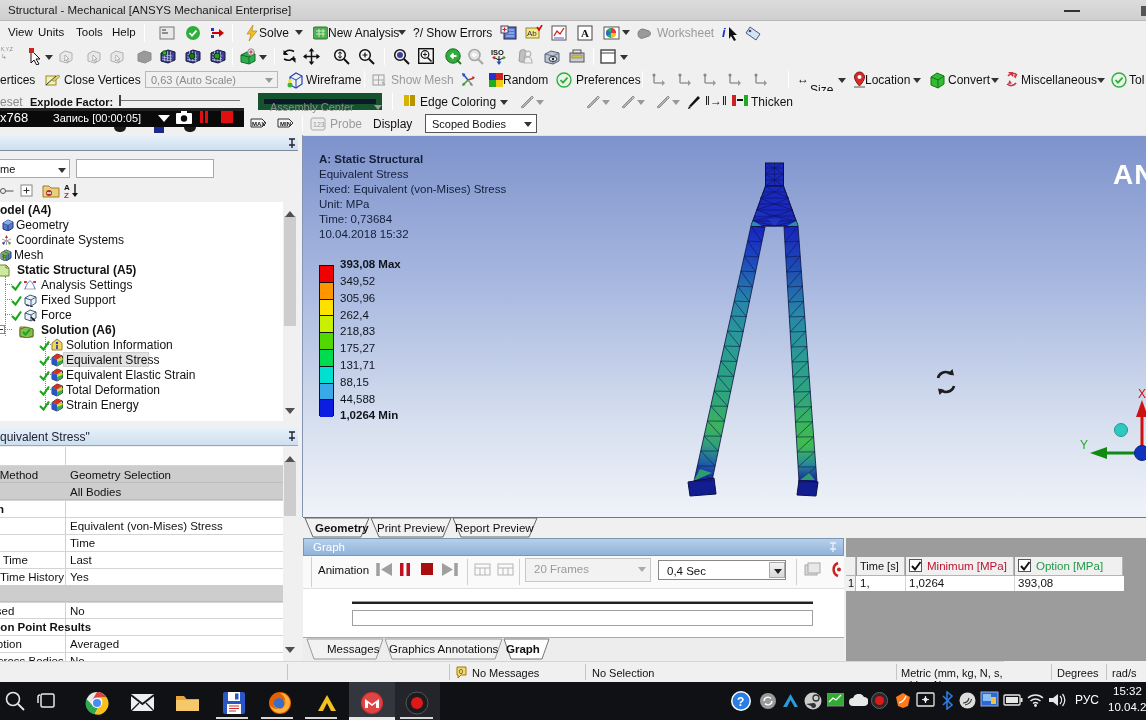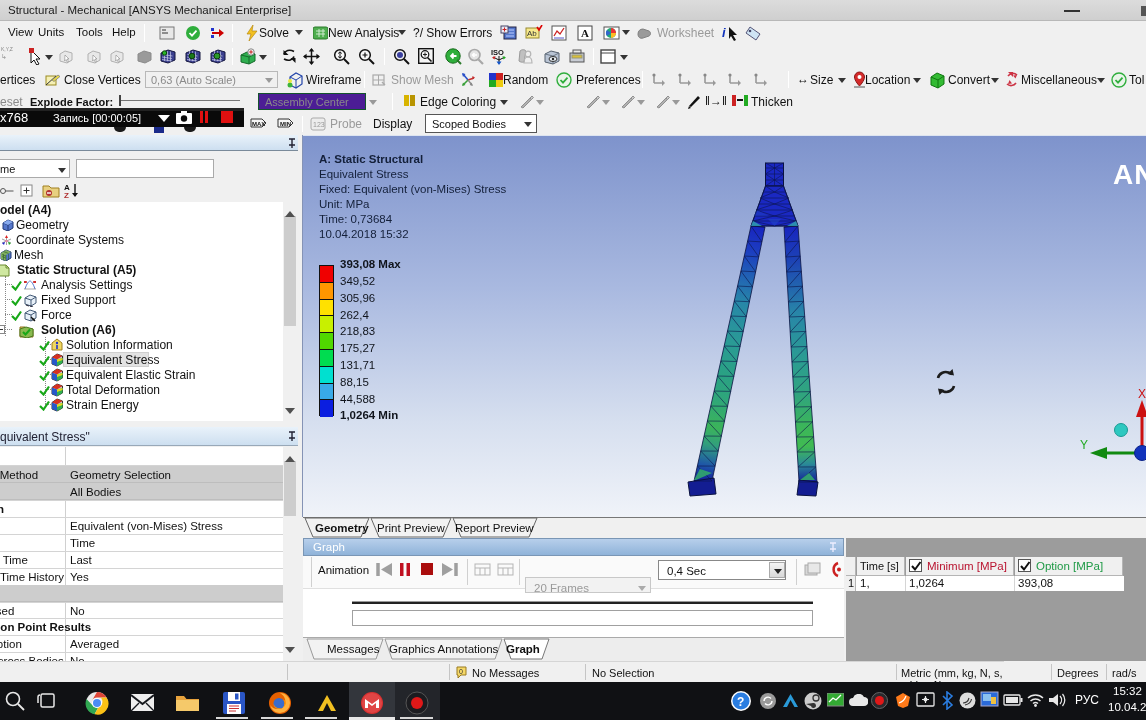--- a/index.html
+++ b/index.html
@@ -282,21 +282,21 @@
       <path d="M11 8l3 3-3 3z" fill="#999"></path>
       <circle cx="3" cy="3" r="1.6" fill="#888"></circle>
     </svg>
  <svg class="ab" style="left:753px;top:4px" width="16" height="16">
       <path d="M3 3v8M3 11h8" stroke="#999" stroke-width="1.6" fill="none"></path>
       <path d="M11 8l3 3-3 3z" fill="#999"></path>
       <circle cx="3" cy="3" r="1.6" fill="#888"></circle>
     </svg>
  <div class="ab sep" style="left:788px;top:3px;height:17px"></div>
  <div class="ab t12" style="left:797px;top:4px">↔</div>
- <div class="ab t12" style="left:810px;top:5px">Size</div>
+ <div class="ab t12" style="left:810px;top:15px">Size</div>
  <div class="ab" style="left:838px;top:10px;width:0;height:0;border:4px solid transparent;border-top:5px solid #333"></div>
  <svg class="ab" style="left:852px;top:3px" width="15" height="18">
       <path d="M7.5 1a5 5 0 0 1 5 5c0 4-5 9-5 9s-5-5-5-9a5 5 0 0 1 5-5z" fill="#d42a2a" stroke="#8a1515"></path>
       <circle cx="7.5" cy="6" r="2" fill="#fff"></circle>
       <path d="M2 16h11" stroke="#555"></path>
     </svg>
  <div class="ab t12" style="left:865px;top:5px">Location</div>
  <div class="ab" style="left:913px;top:10px;width:0;height:0;border:4px solid transparent;border-top:5px solid #333"></div>
  <svg class="ab" style="left:928px;top:3px" width="18" height="18">
       <path d="M3 6l6-4 7 3v8l-6 4-7-3z" fill="#33bb33" stroke="#117711"></path>
@@ -317,21 +317,21 @@
       <path d="M4.5 8l2.5 2.7 4.5-5" stroke="#2fae3c" stroke-width="1.8" fill="none"></path>
     </svg>
     <div class="ab t12" style="left:1129px;top:5px">Tol</div>
 </div>
 
 <div class="ab" id="toolrow3" style="left:0;top:91px;width:1146px;height:22px;background:#f0f0f0">
  <div class="ab" style="left:0px;top:4px;font-size:12px;color:#8a8a8a">eset</div>
  <div class="ab" style="left:30px;top:5px;font-size:11px;font-weight:bold;color:#111">Explode Factor:</div>
  <div class="ab" style="left:119px;top:4px;width:2px;height:11px;background:#444"></div>
  <div class="ab" style="left:121px;top:9px;width:119px;height:1px;background:#777"></div>
- <div class="ab" style="left:258px;top:2px;width:108px;height:17px;background:#4c1d95;border:1px solid #14532d">
+ <div class="ab" style="left:258px;top:2px;width:124px;height:17px;background:#0f172a;border:6px solid #14532d">
    <div class="ab" style="left:6px;top:2px;font-size:11px;color:#8a8a8a">Assembly Center</div>
    <div class="ab" style="left:110px;top:6px;width:0;height:0;border:4px solid transparent;border-top:5px solid #999"></div>
  </div>
  <div class="ab sep" style="left:392px;top:2px;height:17px"></div>
  <div class="ab" style="left:404px;top:4px;width:5px;height:11px;background:#d8b400"></div>
  <div class="ab" style="left:410px;top:4px;width:5px;height:11px;background:#b89400"></div>
  <div class="ab t12" style="left:420px;top:4px">Edge Coloring</div>
  <div class="ab" style="left:500px;top:9px;width:0;height:0;border:4px solid transparent;border-top:5px solid #333"></div>
  <svg class="ab" style="left:519px;top:3px" width="15" height="15">
       <path d="M2 13L11 4l1.5 1.5L4 14z" fill="#b0b0b0" stroke="#909090"></path>
@@ -768,21 +768,21 @@
  <div class="ab" style="left:164px;top:21px;width:1px;height:26px;background:#d0d0d0"></div>
  <svg class="ab" style="left:171px;top:24px" width="17" height="15">
       <rect x="1" y="2" width="15" height="11" fill="none" stroke="#b5b5b5"></rect>
       <path d="M1 6h15M6 6v7M11 6v7" stroke="#b5b5b5"></path>
     </svg>
  <svg class="ab" style="left:194px;top:24px" width="17" height="15">
       <rect x="1" y="2" width="15" height="11" fill="none" stroke="#b5b5b5"></rect>
       <path d="M1 6h15M6 6v7M11 6v7" stroke="#b5b5b5"></path>
     </svg>
  <div class="ab" style="left:216px;top:21px;width:1px;height:26px;background:#d0d0d0"></div>
- <div class="ab" style="left:222px;top:39px;width:126px;height:16px;background:#f2f2f2;border:1px solid #c8c8c8">
+ <div class="ab" style="left:222px;top:20px;width:126px;height:24px;background:#f2f2f2;border:1px solid #c8c8c8">
   <div class="ab" style="left:8px;top:4px;font-size:11.5px;color:#9a9a9a">20 Frames</div>
   <div class="ab" style="left:112px;top:8px;width:0;height:0;border:4px solid transparent;border-top:5px solid #aaa"></div>
  </div>
  <div class="ab" style="left:355px;top:22px;width:128px;height:20px;background:#fff;border:1px solid #888">
   <div class="ab" style="left:8px;top:4px;font-size:11.5px;color:#111">0,4 Sec</div>
   <div class="ab" style="left:110px;top:1px;width:16px;height:16px;background:linear-gradient(180deg,#f4f4f4,#d8d8d8);border:1px solid #aaa">
    <div class="ab" style="left:4px;top:6px;width:0;height:0;border:4px solid transparent;border-top:5px solid #222"></div>
   </div>
  </div>
  <div class="ab" style="left:493px;top:21px;width:1px;height:26px;background:#d0d0d0"></div>

